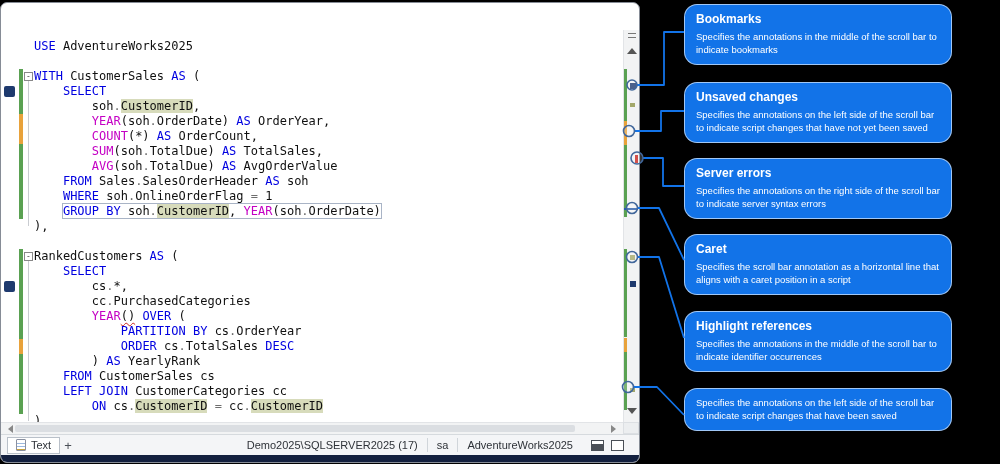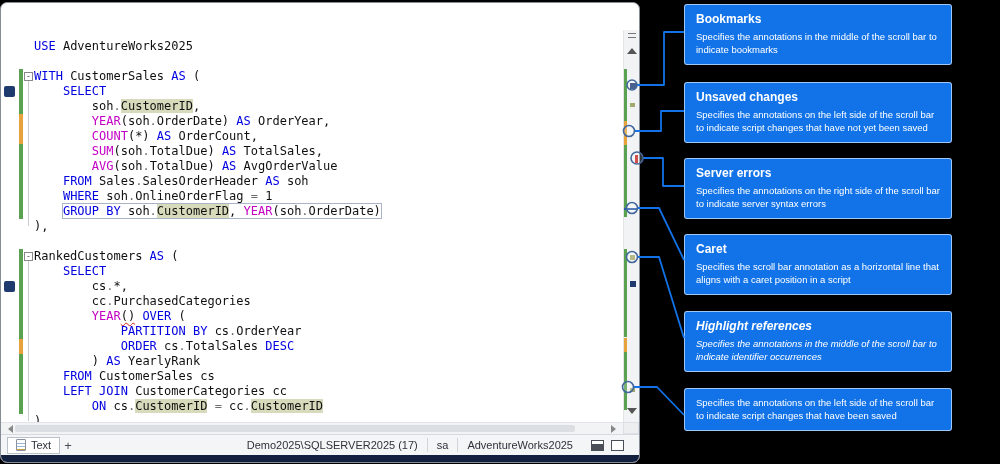--- a/index.html
+++ b/index.html
@@ -66,21 +66,21 @@
   .conn .cell{padding:0 9px;display:flex;align-items:center;height:100%;white-space:nowrap}
   .conn .sep{width:1px;height:70%;background:#d0d5da}
   .icons-cell{display:flex;gap:7px;align-items:center}
   .layout-icon-a{width:13px;height:11px;border:1px solid #4a4f57;background:linear-gradient(#fff 0 3px,#4a4f57 3px)}
   .layout-icon-b{width:13px;height:11px;border:1px solid #4a4f57;background:#fff}
   .bottomstrip{position:absolute;left:0;top:452px;width:100%;height:7px;background:#13203f}
 
   
   .callouts{position:absolute;inset:0;pointer-events:none}
   .callout{position:absolute;width:268px;background:var(--callout-bg);border:1px solid rgba(255,255,255,.6);
-           border-radius:3px;padding:7px 11px;color:#fff}
+           border-radius:13px;padding:7px 11px;color:#fff}
   .callout h3{font-size:12px;font-weight:bold;margin-bottom:4px}
   .callout p{font-size:9.5px;line-height:1.42}
   svg.connectors{position:absolute;left:0;top:0;pointer-events:none}
 </style>
 </head>
 <body>
 
 <div class="canvas">
 
   <div class="window">
@@ -180,21 +180,21 @@
         <p>Specifies the annotations on the right side of the scroll bar to indicate server syntax errors</p>
       </div>
       <div class="callout" style="left: 684px; top: 82px;">
         <h3>Unsaved changes</h3>
         <p>Specifies the annotations on the left side of the scroll bar to indicate script changes that have not yet been saved</p>
       </div>
       <div class="callout" style="left: 684px; top: 234px;">
         <h3>Caret</h3>
         <p>Specifies the scroll bar annotation as a horizontal line that aligns with a caret position in a script</p>
       </div>
-      <div class="callout" style="left: 684px; top: 311px; font-style: italic;">
+      <div class="callout" style="left: 684px; top: 311px;">
         <h3>Highlight references</h3>
         <p>Specifies the annotations in the middle of the scroll bar to indicate identifier occurrences</p>
       </div>
       <div class="callout" style="left: 684px; top: 388px;">
         <p>Specifies the annotations on the left side of the scroll bar to indicate script changes that have been saved</p>
       </div>
     </div>
 
   <svg class="connectors" width="1000" height="464" viewBox="0 0 1000 464">
       <polyline points="636,85 664,85 664,32 684,32" fill="none" stroke="#1273e8" stroke-width="1.8" stroke-linejoin="round"></polyline>

